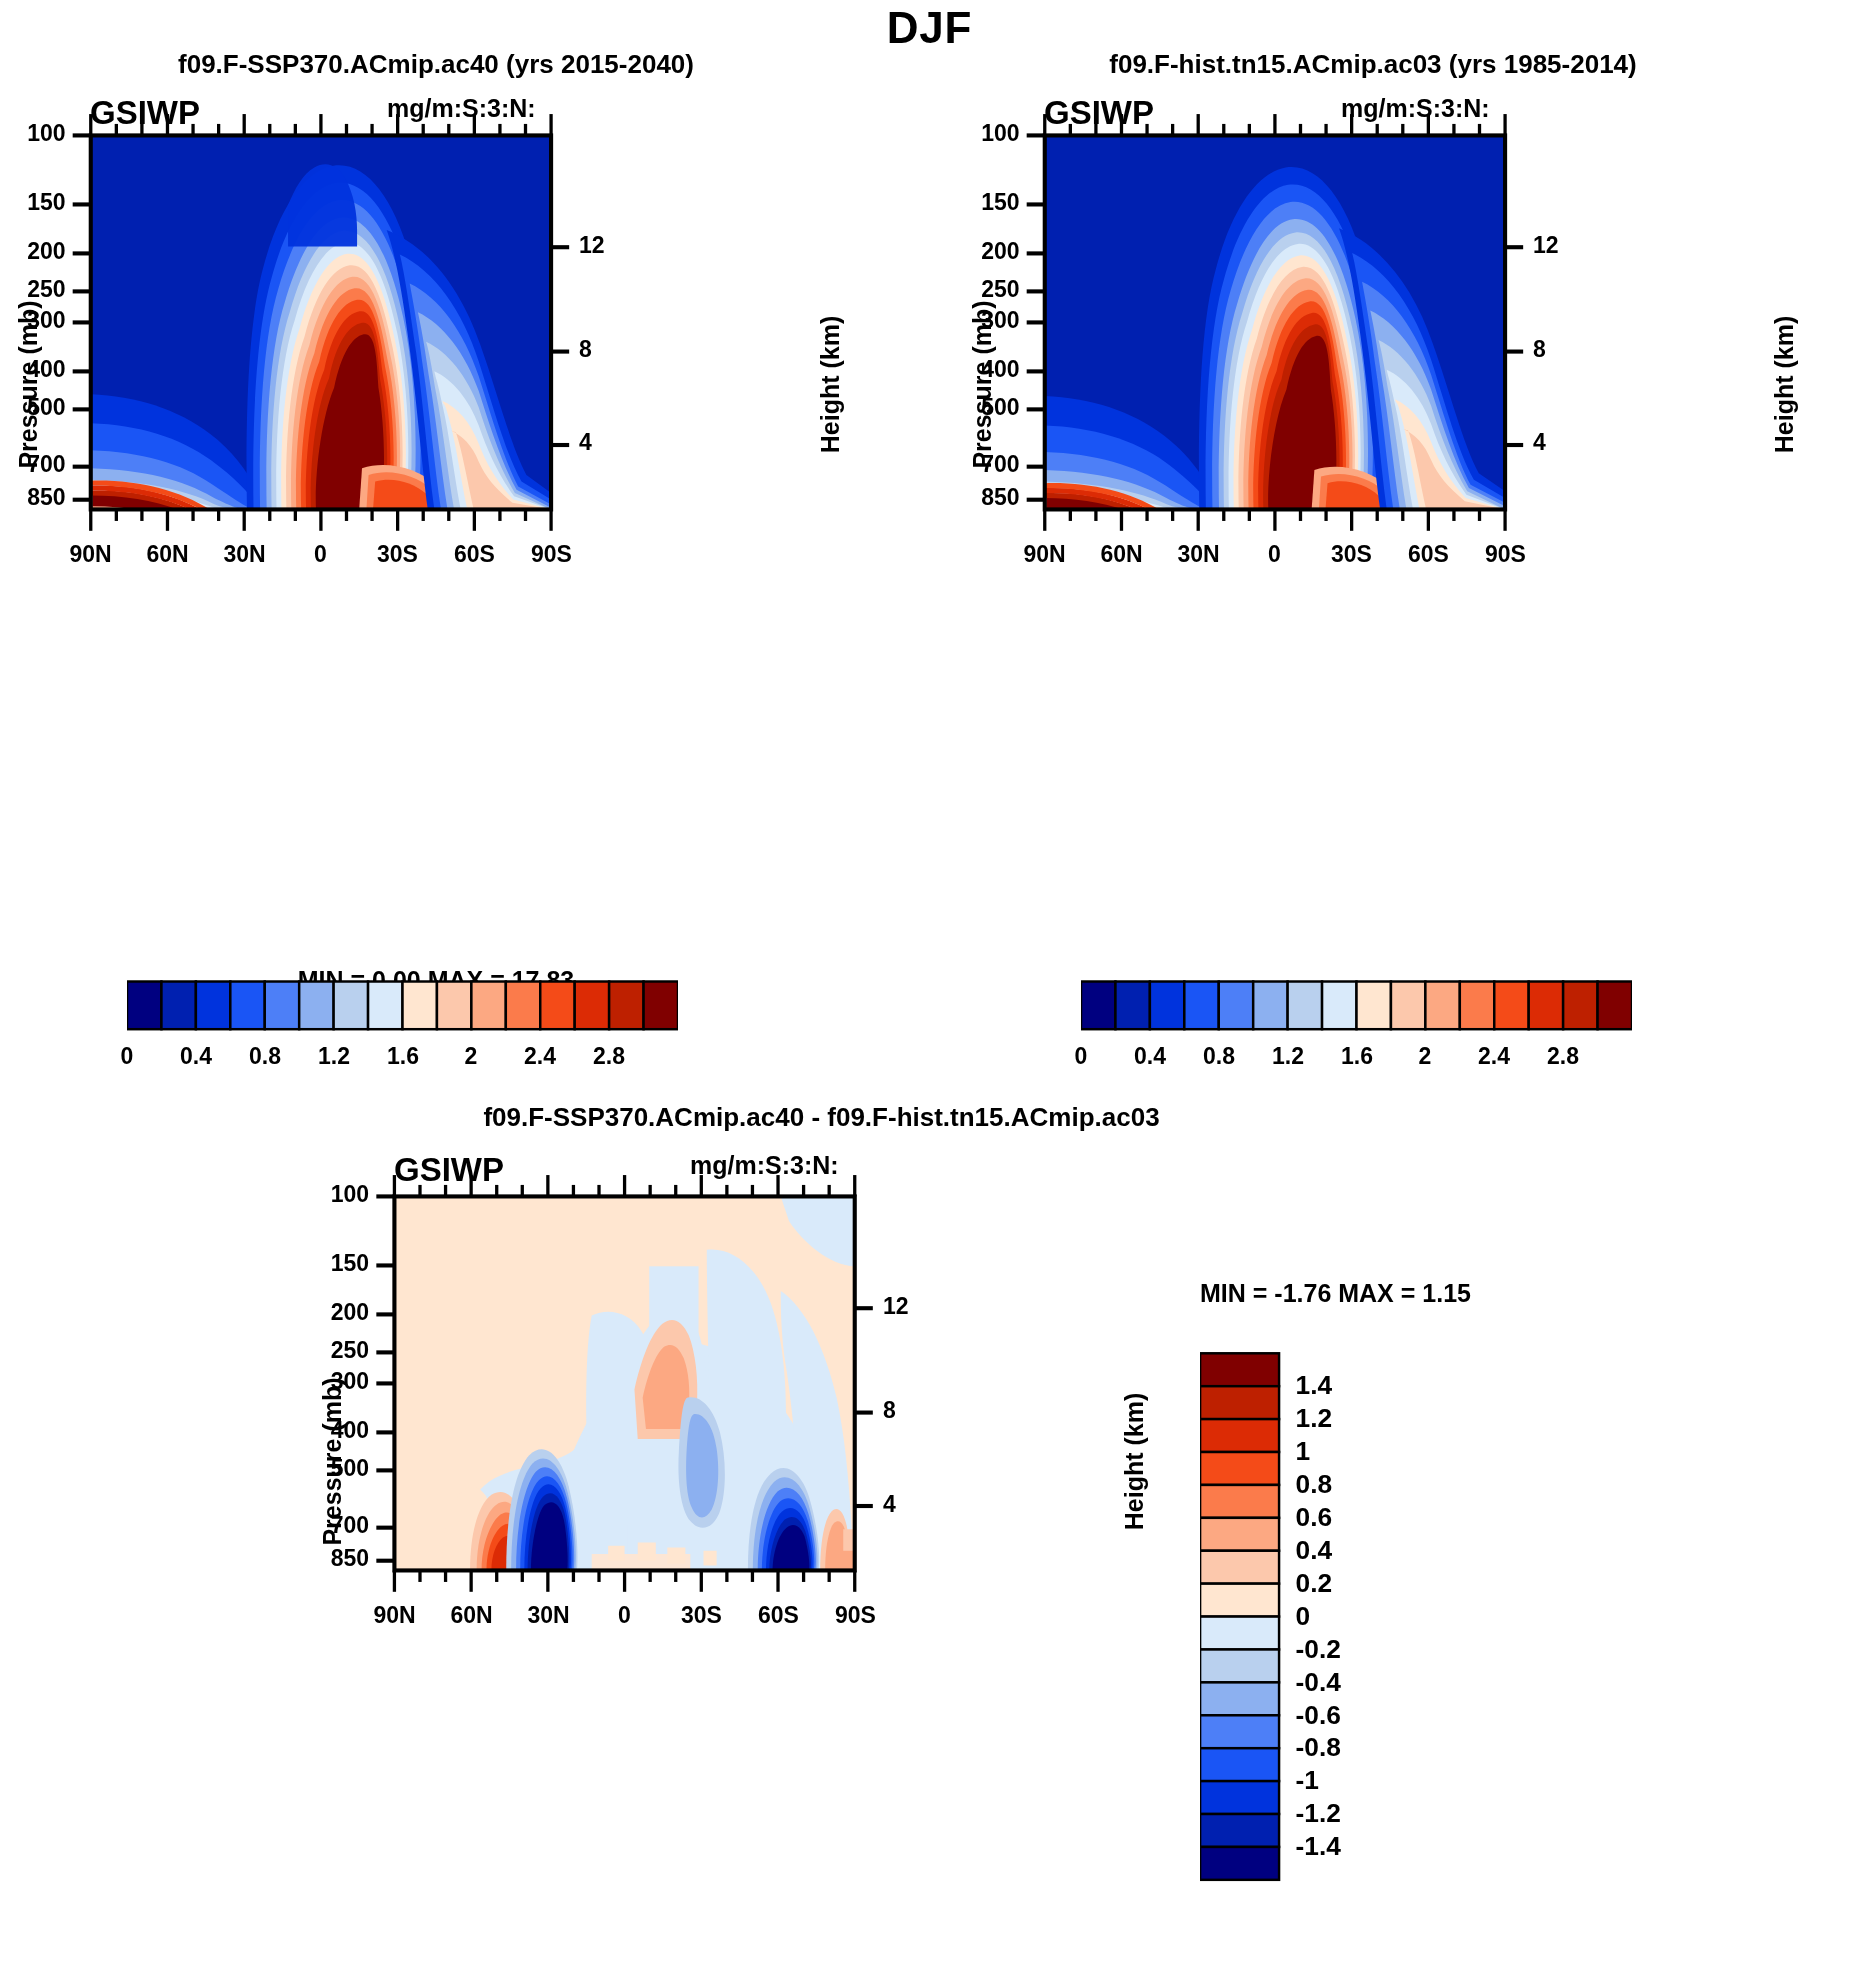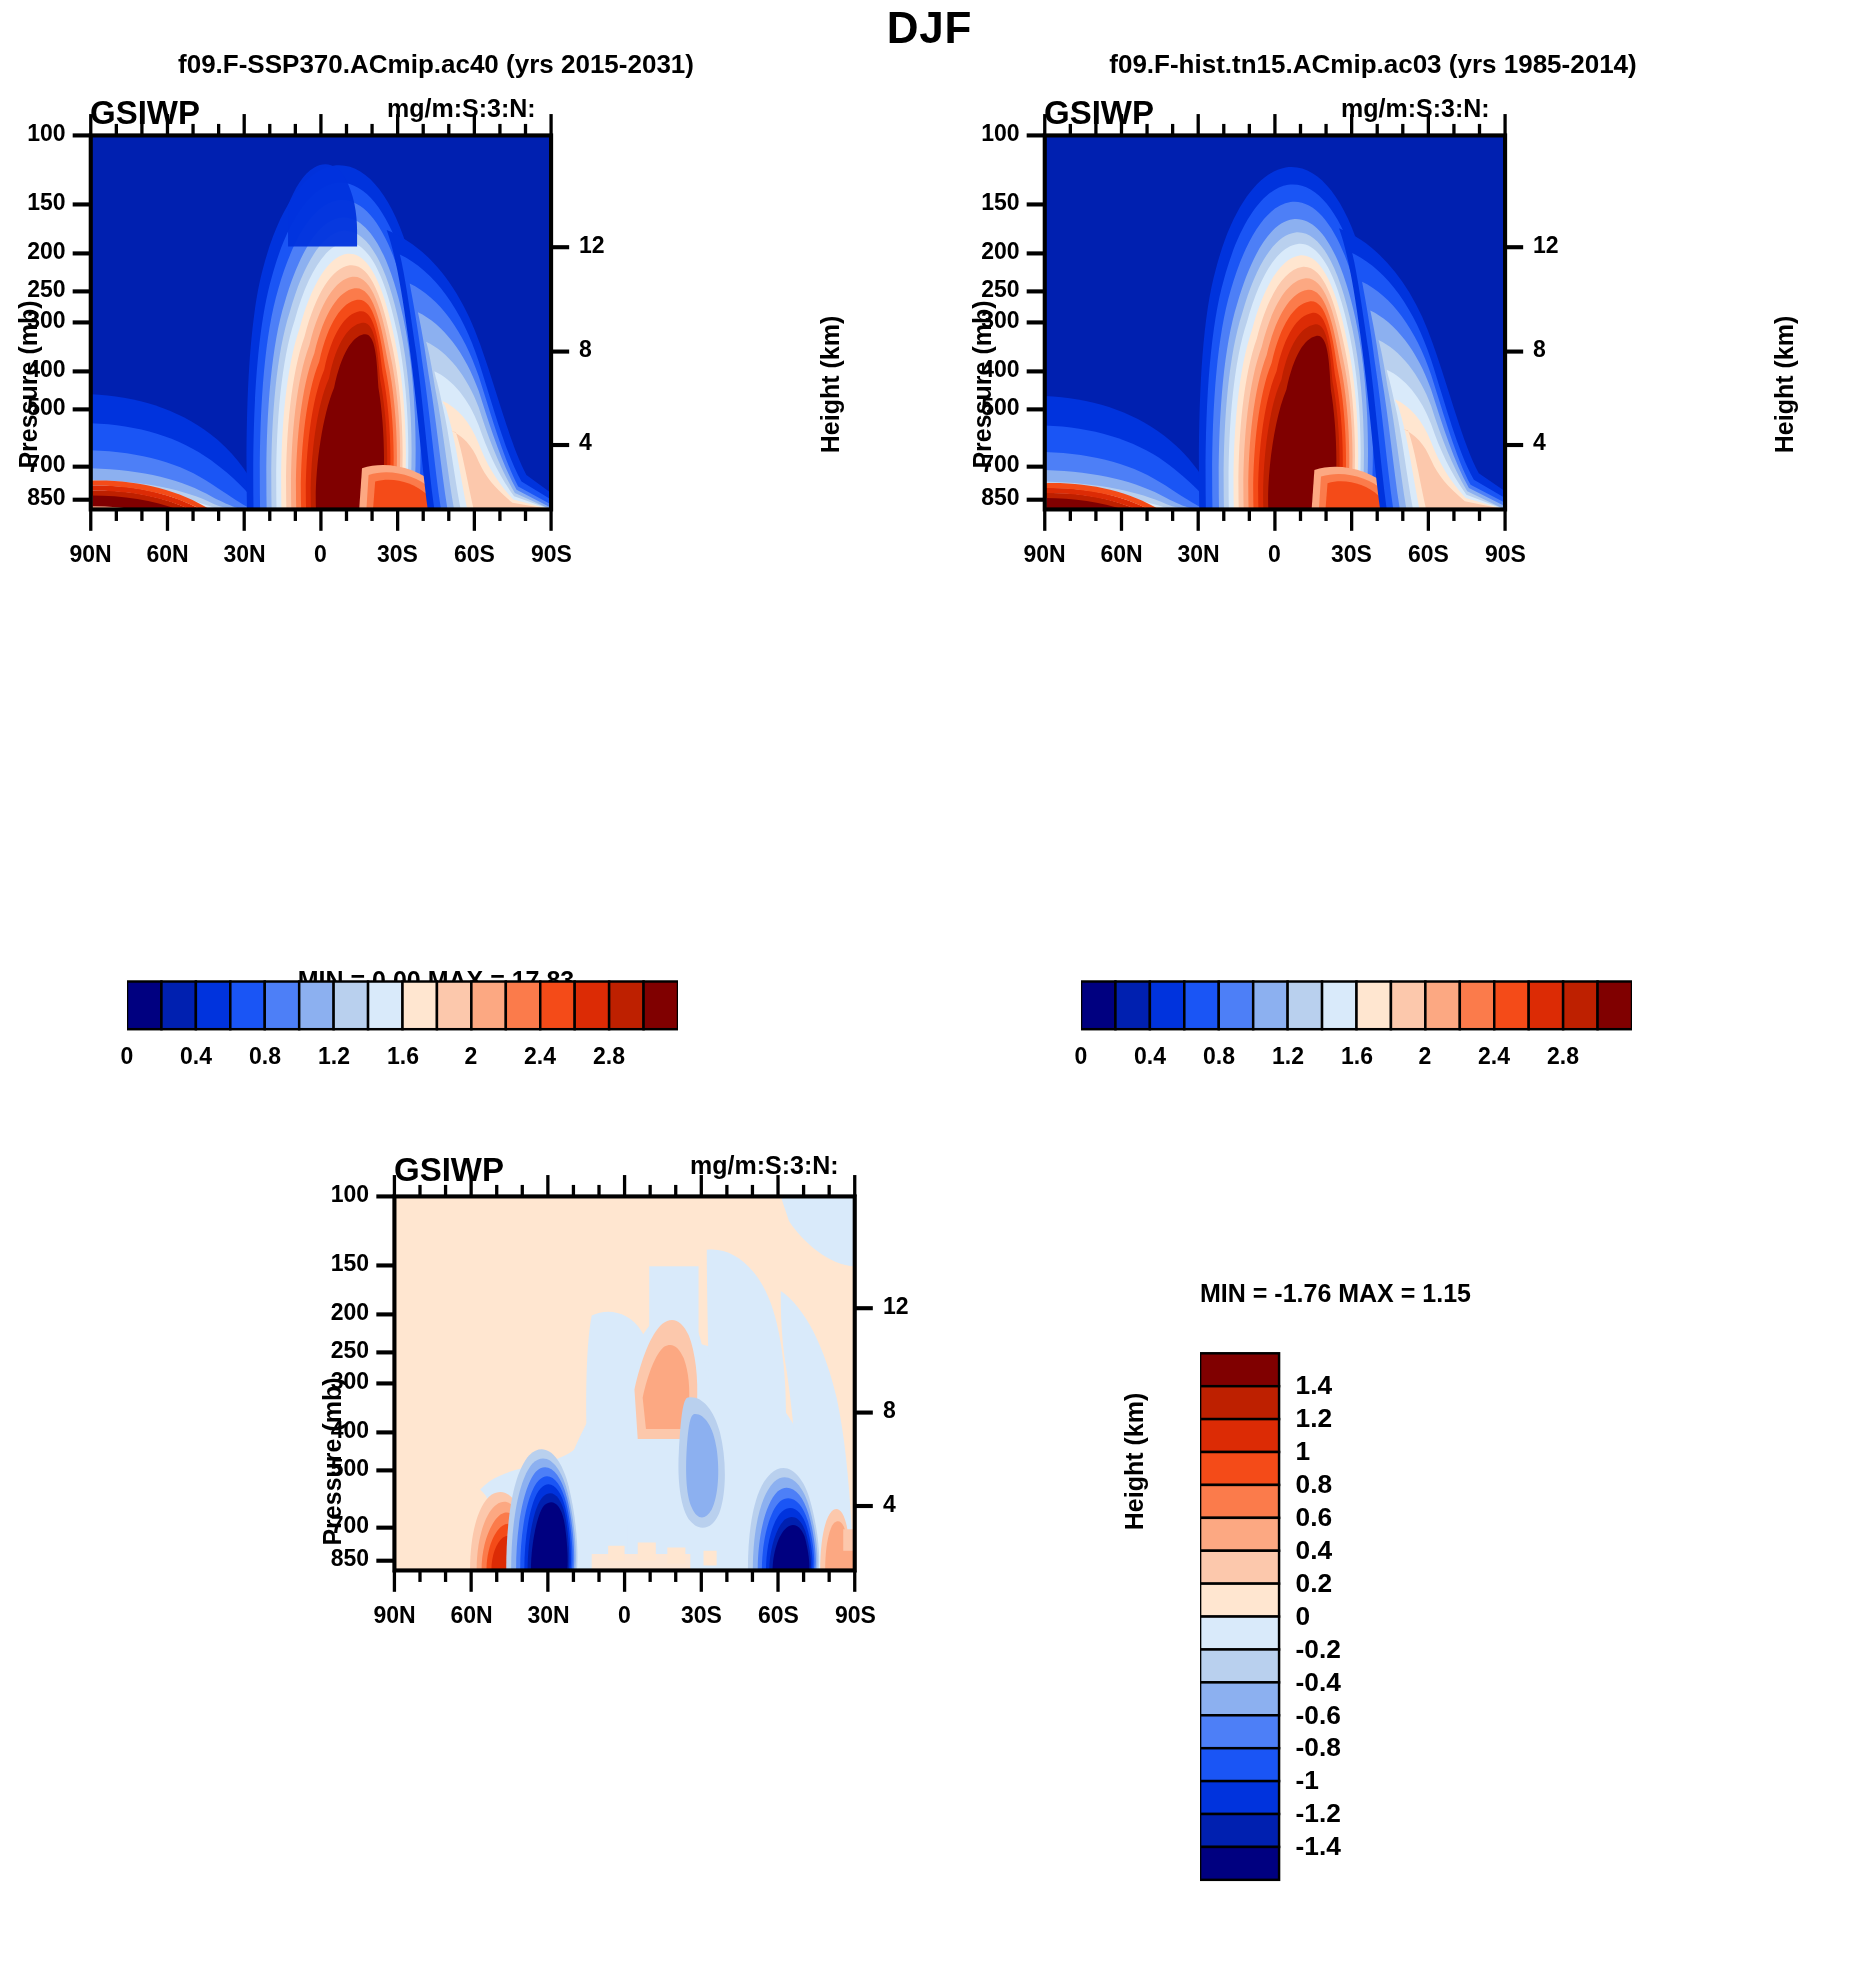--- a/index.html
+++ b/index.html
@@ -19,21 +19,21 @@
   .cbar-wrap{position:absolute;}
   .cb-label{position:absolute;font-size:23px;font-weight:bold;white-space:nowrap;}
   svg{display:block;}
 </style>
 </head>
 <body>
 
 <div id="main-title">DJF</div>
 
 <div class="panel" style="left:0;top:49px;width:872px;height:1086px;">
-  <div class="panel-title" style="left:0;top:0;width:872px;">f09.F-SSP370.ACmip.ac40 (yrs 2015-2031)</div>
+  <div class="panel-title" style="left:0;top:0;width:872px;">f09.F-SSP370.ACmip.ac40 (yrs 2015-2040)</div>
   <div class="varname" style="left:90px;top:45px;">GSIWP</div>
   <div class="units" style="left:387px;top:45px;">mg/m:S:3:N:</div>
   <div class="axis-title rotleft" style="left:-70px;top:321px;width:197px;text-align:center;">Pressure (mb)</div>
   <div class="axis-title rotleft" style="left:740px;top:321px;width:181px;text-align:center;">Height (km)</div>
 
   <svg width="872" height="822" style="position:absolute;left:0;top:33px;" viewBox="0 0 1060 1000">
     <defs>
       <clipPath id="clipA">
           <rect x="110" y="65" width="560" height="455"></rect>
         </clipPath>
@@ -430,20 +430,21 @@
     <div class="tlabel" style="left: 41px; top: 492px; width: 99px; text-align: center;">90N</div>
     <div class="tlabel" style="left: 118px; top: 492px; width: 99px; text-align: center;">60N</div>
     <div class="tlabel" style="left: 195px; top: 492px; width: 99px; text-align: center;">30N</div>
     <div class="tlabel" style="left: 271px; top: 492px; width: 99px; text-align: center;">0</div>
     <div class="tlabel" style="left: 348px; top: 492px; width: 99px; text-align: center;">30S</div>
     <div class="tlabel" style="left: 425px; top: 492px; width: 99px; text-align: center;">60S</div>
     <div class="tlabel" style="left: 502px; top: 492px; width: 99px; text-align: center;">90S</div>
   </div>
 
 <div class="panel" style="left:345px;top:1102px;width:1151px;height:888px;">
+  <div class="panel-title" style="left:-99px;top:0;width:1151px;">f09.F-SSP370.ACmip.ac40 - f09.F-hist.tn15.ACmip.ac03</div>
   <div class="varname" style="left:49px;top:49px;">GSIWP</div>
   <div class="units" style="left:345px;top:49px;">mg/m:S:3:N:</div>
   <div class="axis-title rotleft" style="left:-111px;top:345px;width:197px;text-align:center;">Pressure (mb)</div>
   <div class="axis-title rotleft" style="left:699px;top:345px;width:181px;text-align:center;">Height (km)</div>
   <div class="minmax" style="left:855px;top:177px;">MIN =  -1.76  MAX =   1.15</div>
 
   <svg width="1151" height="822" style="position:absolute;left:0;top:41px;" viewBox="0 0 1400 1000">
     <defs>
         <clipPath id="clipC">
           <rect x="60" y="65" width="560" height="455"></rect>

